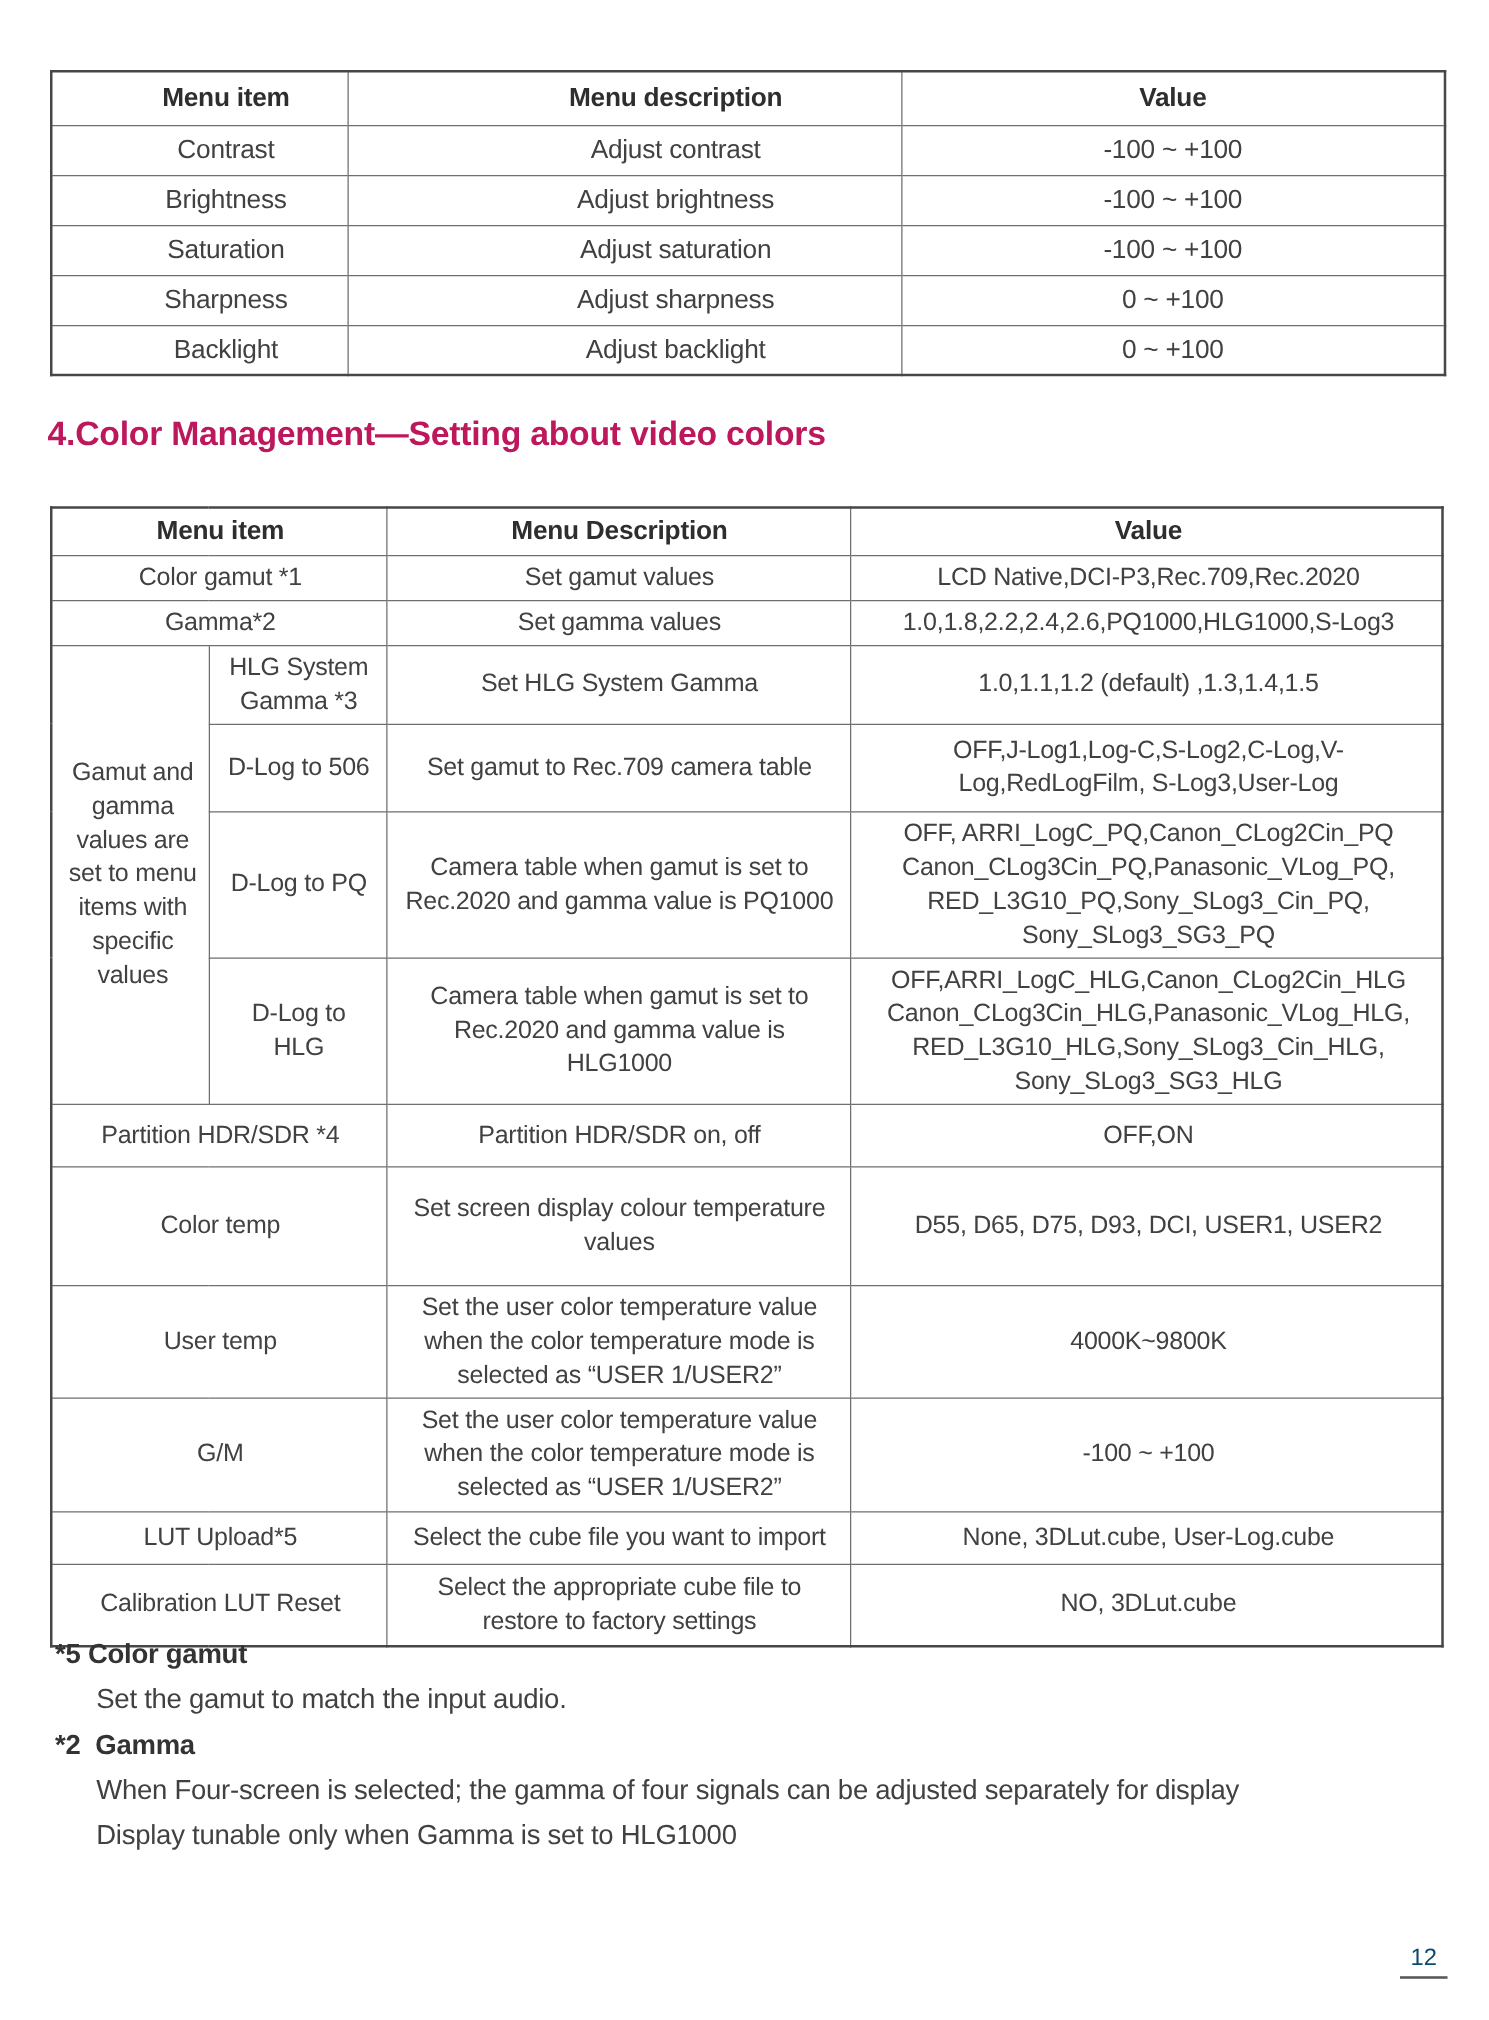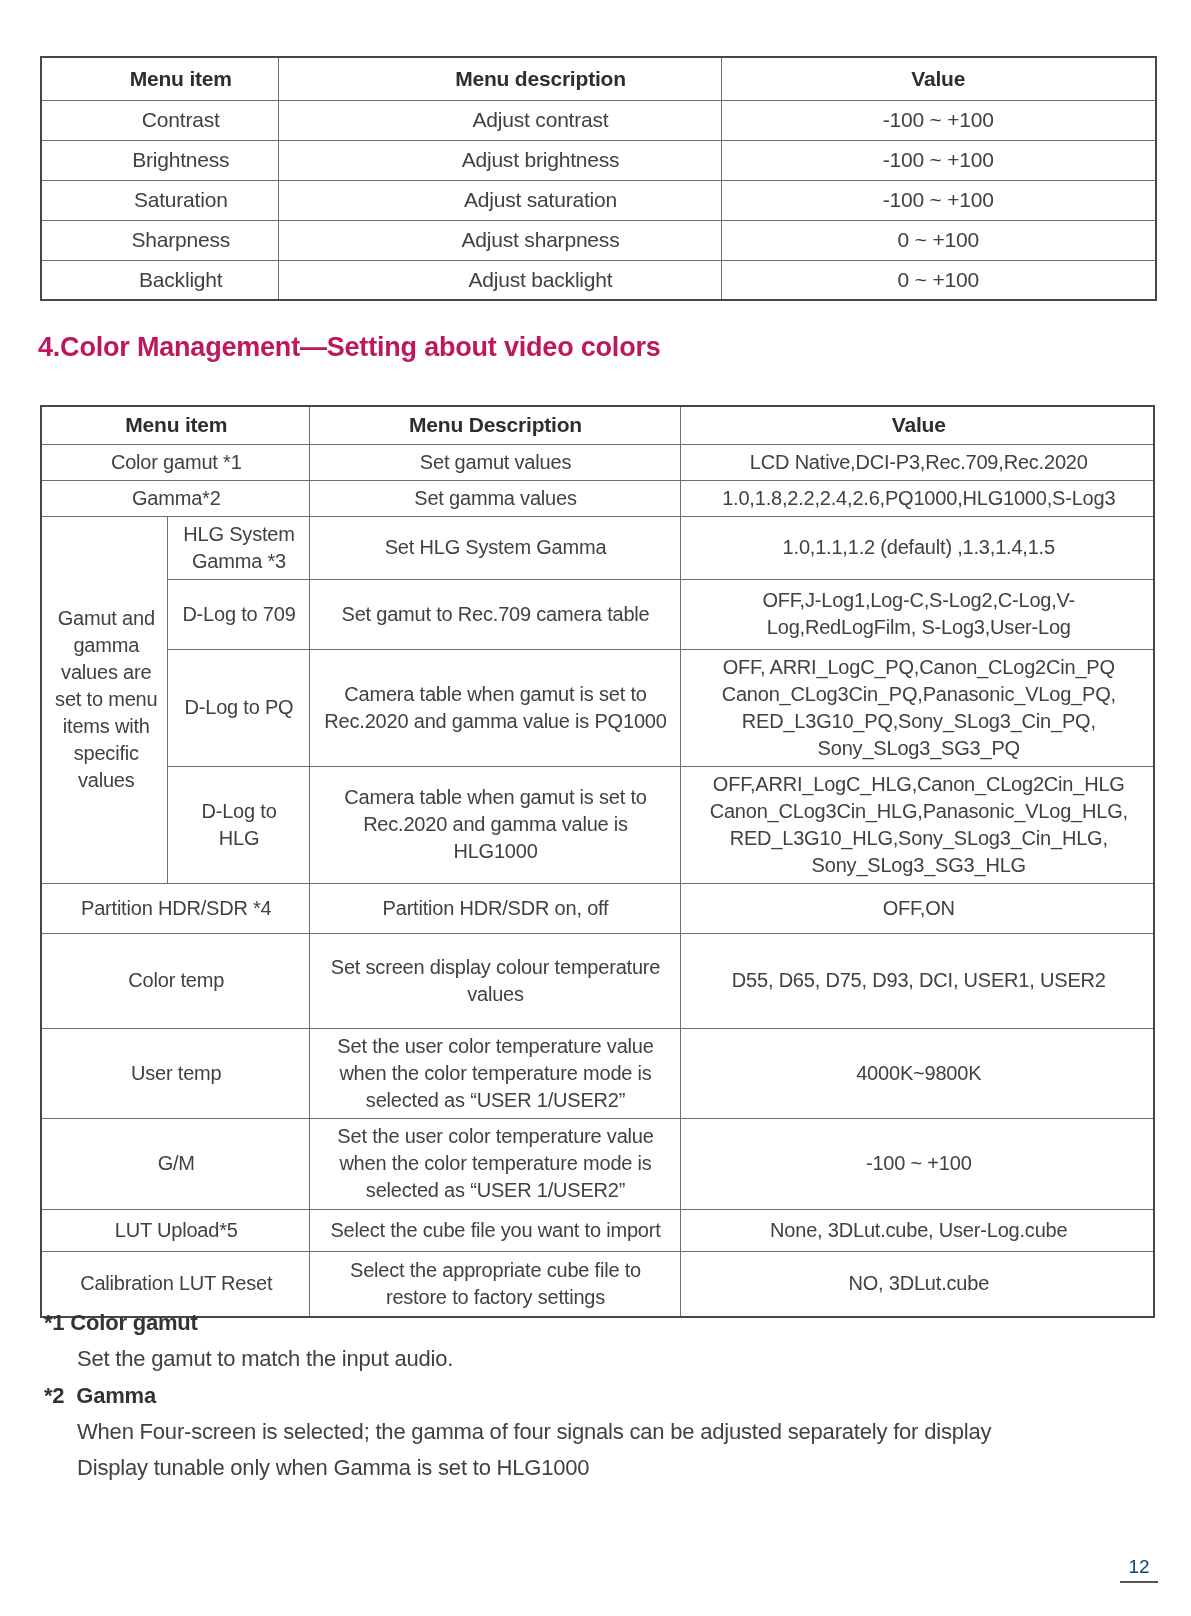--- a/index.html
+++ b/index.html
@@ -159,21 +159,21 @@
         <td>Set gamma values</td>
         <td class="val">1.0,1.8,2.2,2.4,2.6,PQ1000,HLG1000,S-Log3</td>
       </tr>
       <tr class="h-hlg">
         <td rowspan="4" class="group-label">Gamut and gamma values are set to menu items with specific values</td>
         <td>HLG System Gamma *3</td>
         <td>Set HLG System Gamma</td>
         <td class="val">1.0,1.1,1.2 (default) ,1.3,1.4,1.5</td>
       </tr>
       <tr class="h-709">
-        <td>D-Log to 709</td>
+        <td>D-Log to 506</td>
         <td>Set gamut to Rec.709 camera table</td>
         <td class="val">OFF,J-Log1,Log-C,S-Log2,C-Log,V-Log,RedLogFilm, S-Log3,User-Log</td>
       </tr>
       <tr class="h-pq">
         <td>D-Log to PQ</td>
         <td>Camera table when gamut is set to Rec.2020 and gamma value is PQ1000</td>
         <td class="val">OFF, ARRI_LogC_PQ,Canon_CLog2Cin_PQ Canon_CLog3Cin_PQ,Panasonic_VLog_PQ, RED_L3G10_PQ,Sony_SLog3_Cin_PQ, Sony_SLog3_SG3_PQ</td>
       </tr>
       <tr class="h-dhlg">
         <td>D-Log to HLG</td>
@@ -207,21 +207,21 @@
       </tr>
       <tr class="h-cal">
         <td colspan="2">Calibration LUT Reset</td>
         <td>Select the appropriate cube file to restore to factory settings</td>
         <td class="val">NO, 3DLut.cube</td>
       </tr>
     </tbody>
   </table>
 
   <div class="footnotes">
-    <div class="fn-title">*1 Color gamut</div>
+    <div class="fn-title">*5 Color gamut</div>
     <div class="fn-body">Set the gamut to match the input audio.</div>
     <div class="fn-title">*2  Gamma</div>
     <div class="fn-body">When Four-screen is selected; the gamma of four signals can be adjusted separately for display</div>
     <div class="fn-body">Display tunable only when Gamma is set to HLG1000</div>
   </div>
 
   <div class="page-number">12</div>
 
 </div>
 

